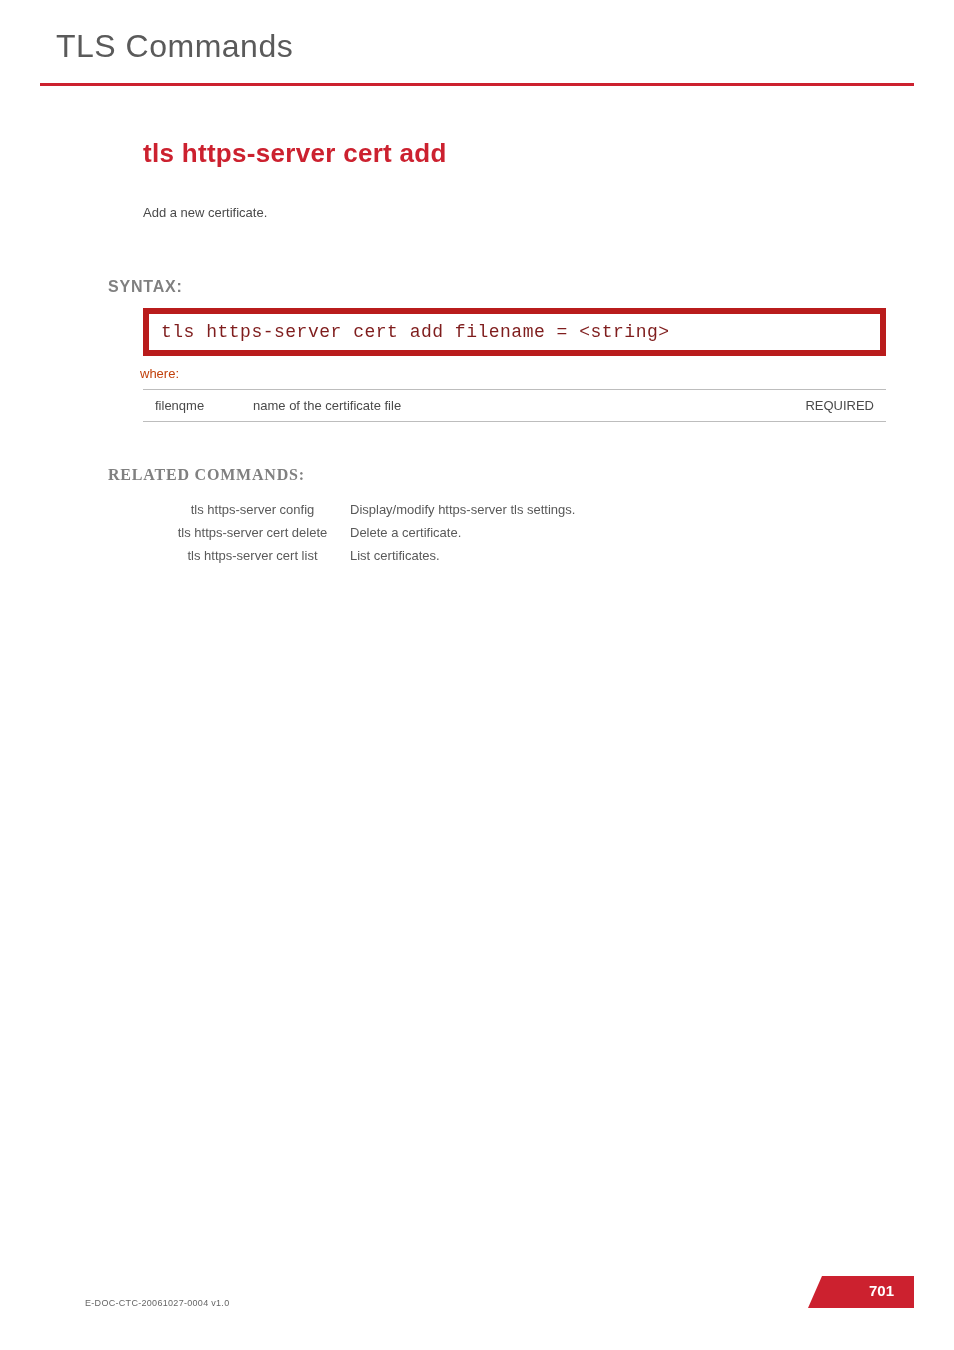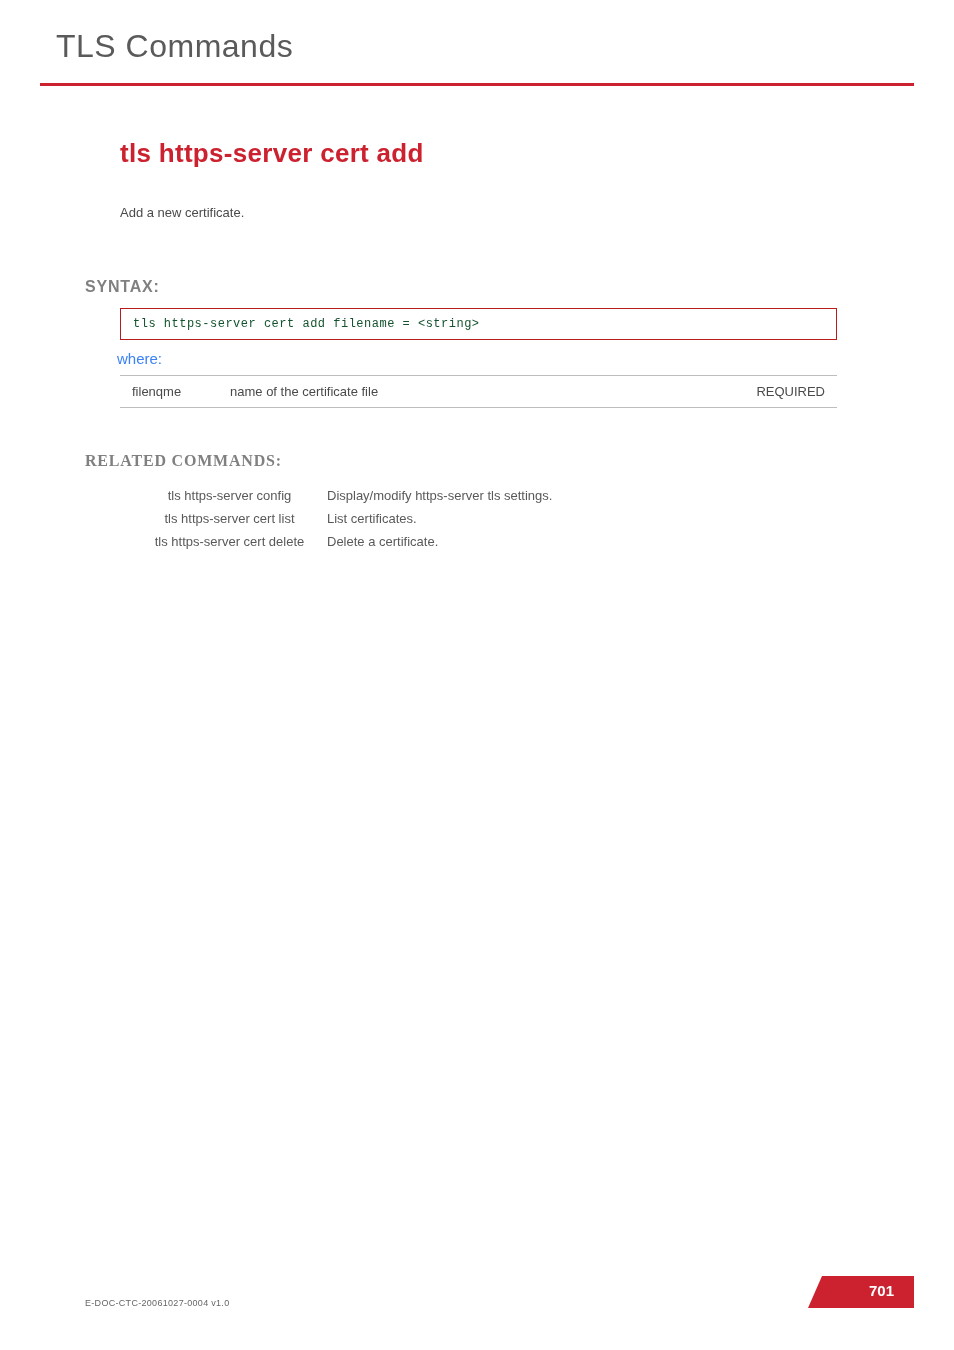--- a/index.html
+++ b/index.html
@@ -28,21 +28,22 @@
 
     .title-divider {
       margin-top: 18px;
       margin-left: 40px;
       margin-right: 40px;
       height: 3px;
       background: #cc212f;
     }
 
     .content {
-      padding: 0 117px 0 120px;
+      padding: 0 68px 0 120px;
+      margin-left: 23px;
     }
 
     .command-title {
       margin-top: 52px;
       font-size: 26px;
       font-weight: bold;
       color: #cc212f;
       letter-spacing: 0.3px;
     }
 
@@ -60,32 +61,32 @@
       font-family: 'Arial Narrow', Arial, sans-serif;
       margin-left: -35px;
     }
 
     .syntax-section .section-heading {
       margin-top: 58px;
     }
 
     .syntax-box {
       margin-top: 12px;
-      border: 1px solid #b91c1c;
+      border: 6px solid #b91c1c;
       padding: 8px 12px;
       font-family: 'Courier New', Courier, monospace;
-      font-size: 12px;
-      color: #14532d;
+      font-size: 18px;
+      color: #7f1d1d;
       letter-spacing: 0.5px;
     }
 
     .where-label {
       margin-top: 10px;
-      font-size: 15px;
-      color: #3b82f6;
+      font-size: 13px;
+      color: #c2410c;
       margin-left: -3px;
     }
 
     .params-table {
       margin-top: 8px;
       width: 100%;
       border-collapse: collapse;
     }
 
     .params-table td {
@@ -205,26 +206,26 @@
 
   <div class="related-section">
     <div class="section-heading">RELATED COMMANDS:</div>
     <table class="related-table">
       <tbody>
           <tr>
         <td class="col-cmd">tls https-server config</td>
         <td class="col-cmddesc">Display/modify https-server tls settings.</td>
       </tr>
       <tr>
+        <td class="col-cmd">tls https-server cert delete</td>
+        <td class="col-cmddesc">Delete a certificate.</td>
+      </tr>
+      <tr>
         <td class="col-cmd">tls https-server cert list</td>
         <td class="col-cmddesc">List certificates.</td>
-      </tr>
-      <tr>
-        <td class="col-cmd">tls https-server cert delete</td>
-        <td class="col-cmddesc">Delete a certificate.</td>
       </tr>
     </tbody>
       </table>
   </div>
 
 </div>
 
 <div class="footer">
   <div class="footer-doc">E-DOC-CTC-20061027-0004 v1.0</div>
   <div class="page-number-wrap">

